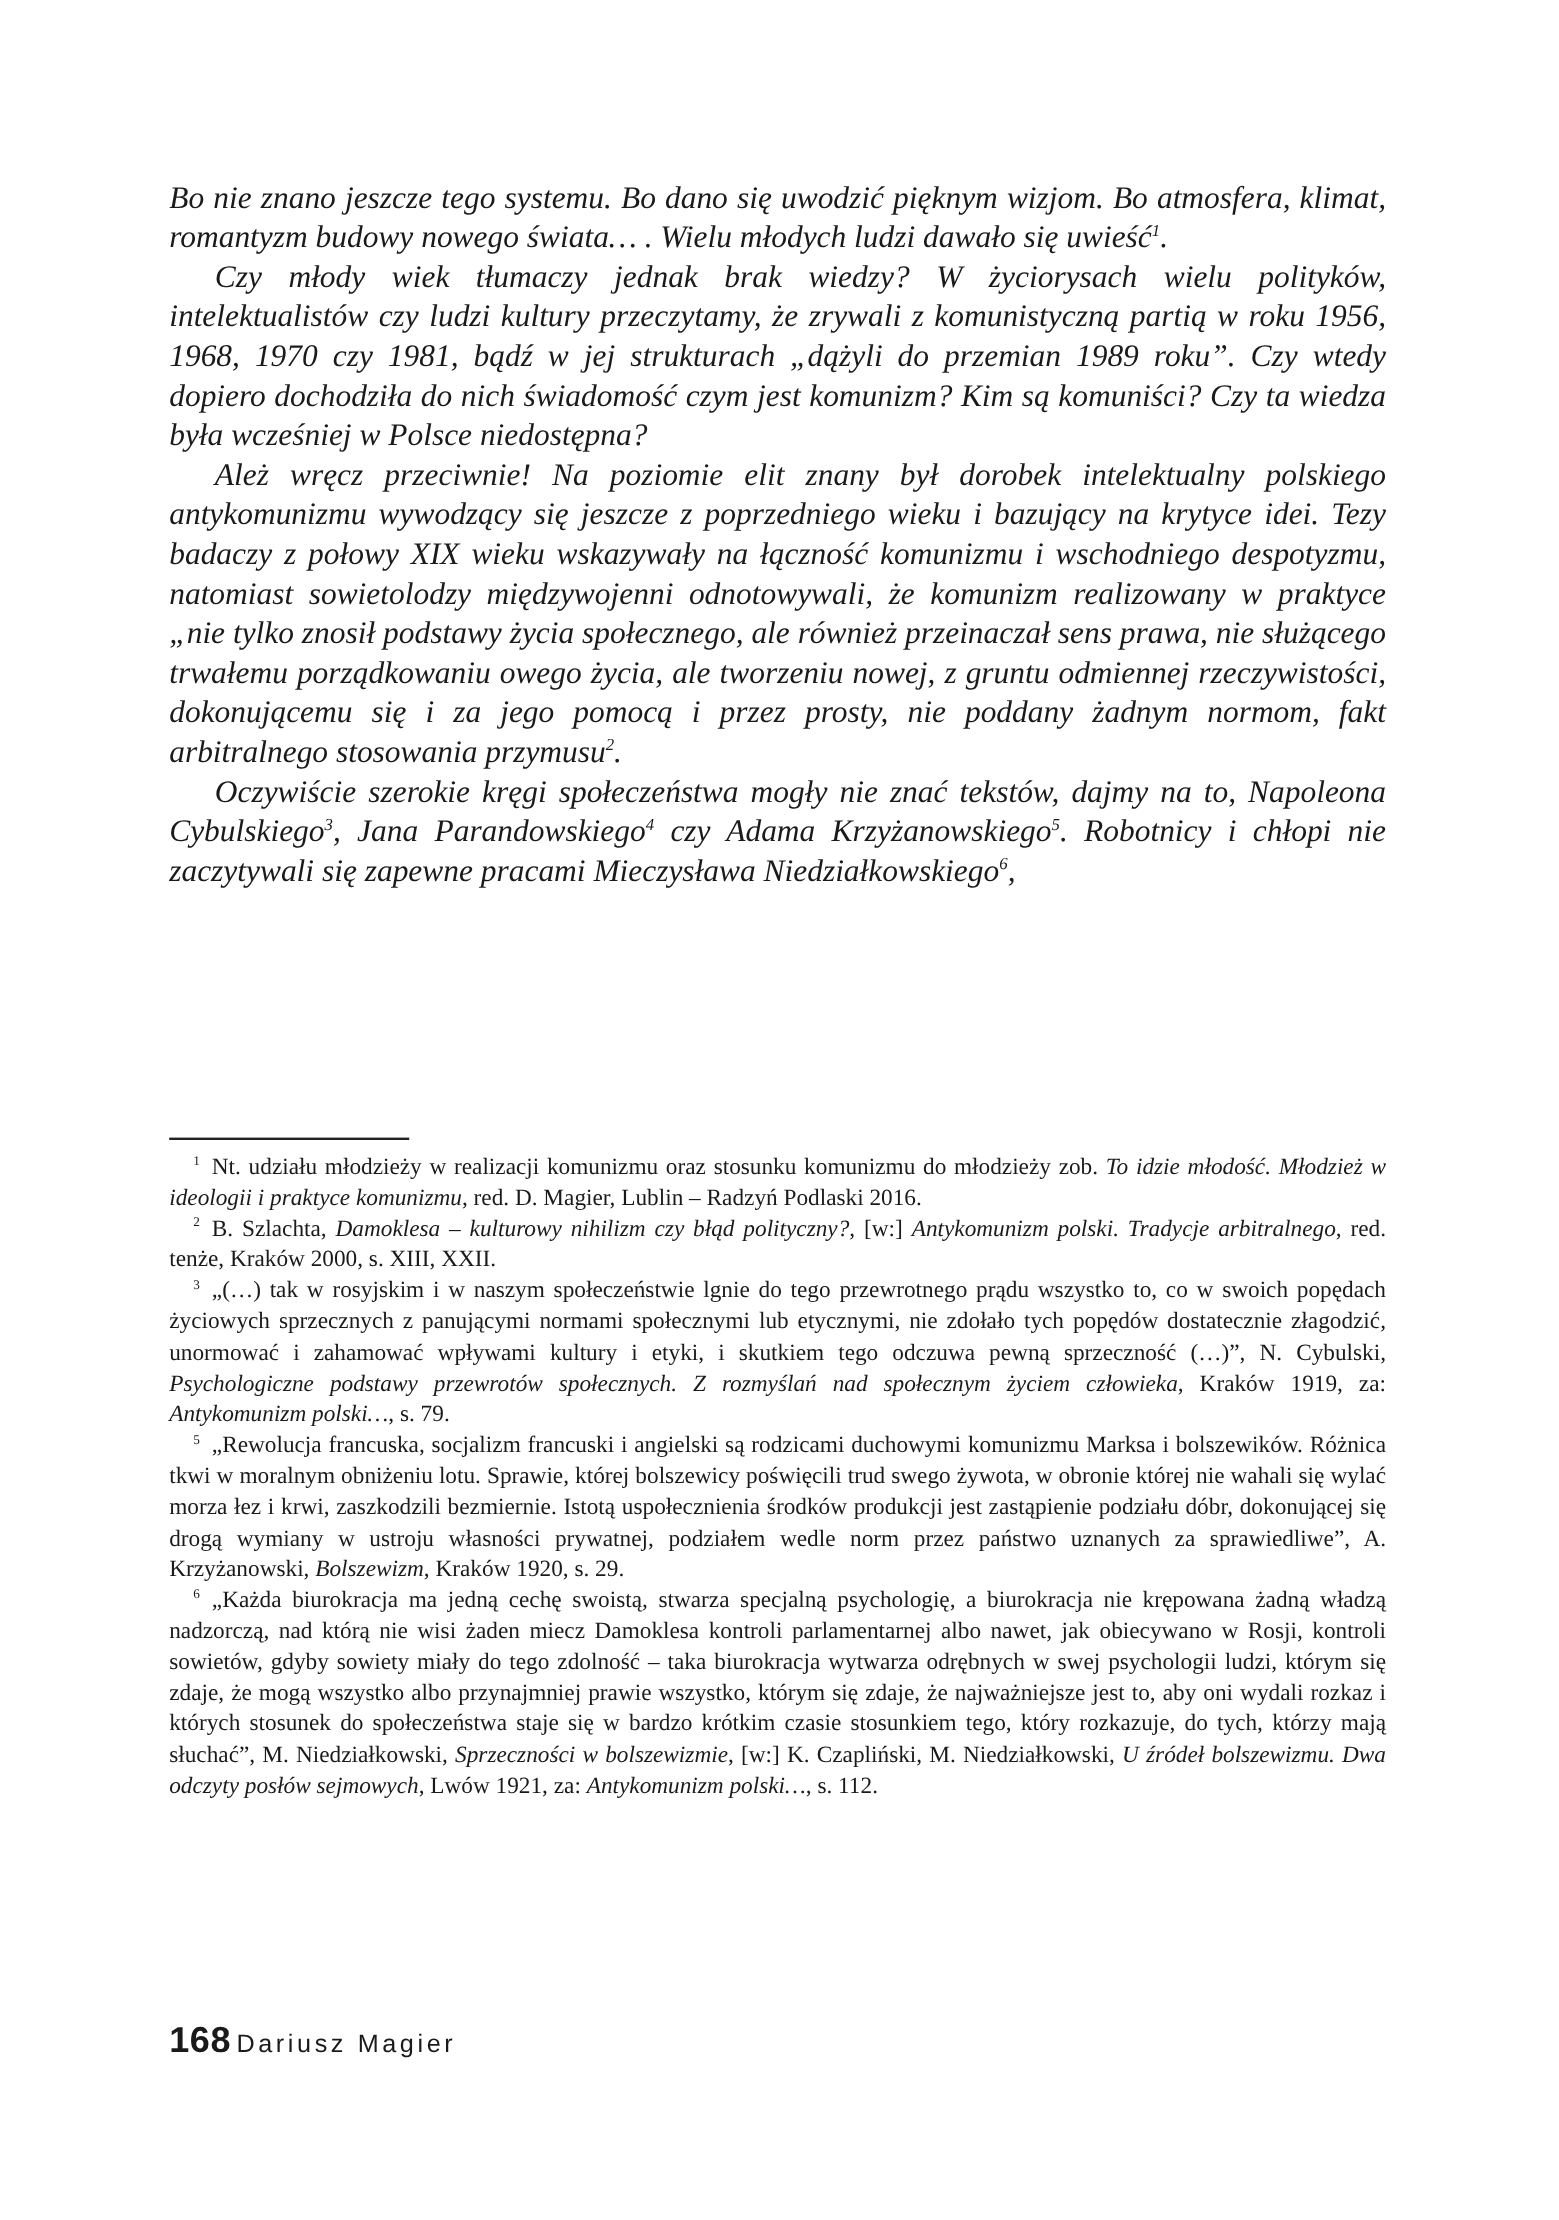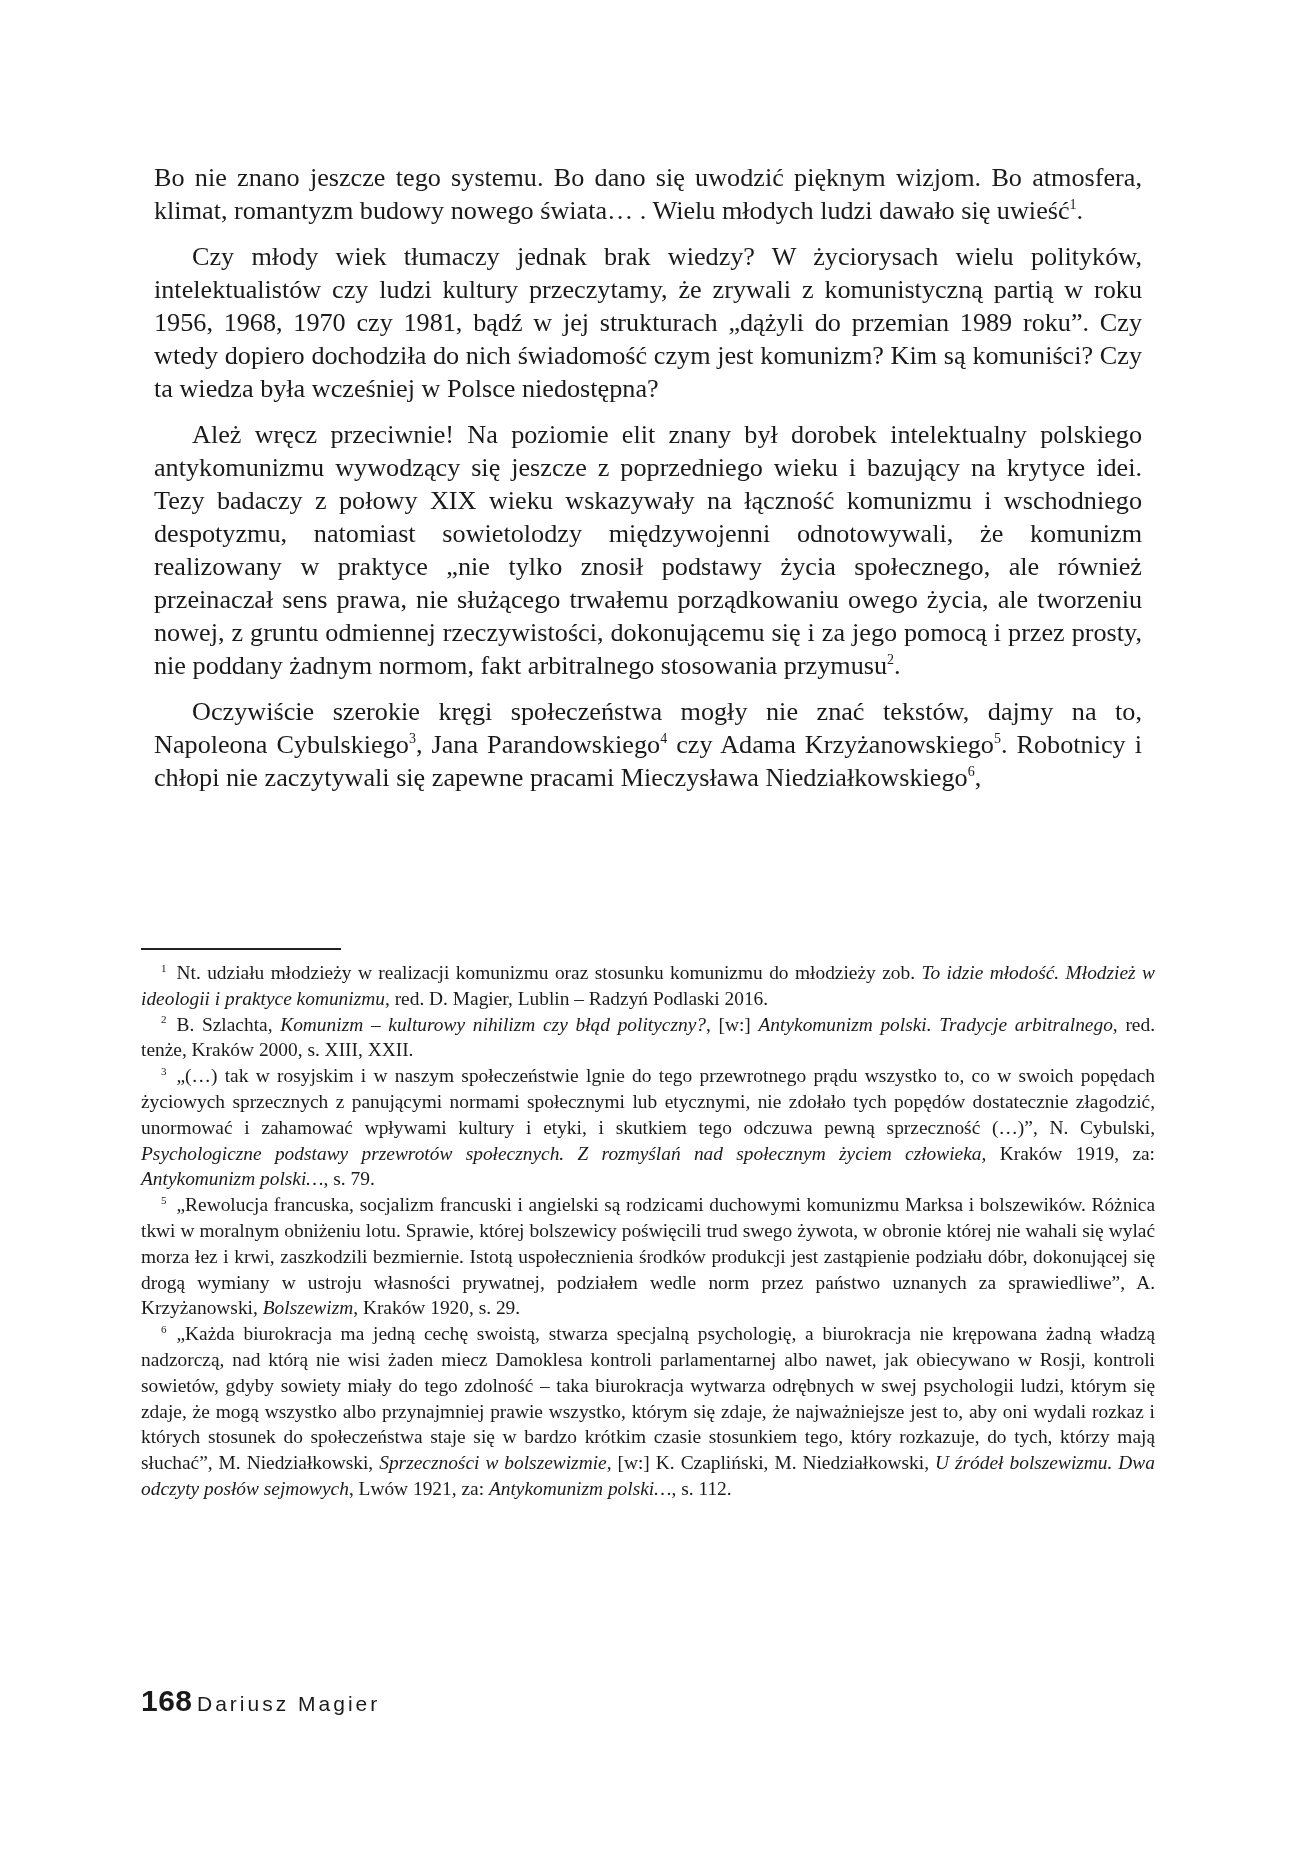--- a/index.html
+++ b/index.html
@@ -1,19 +1,19 @@
 <!DOCTYPE html>
 <html><head>
 <meta charset="utf-8">
 <style>
   html, body { margin: 0; padding: 0; background: #ffffff; }
   body { width: 1299px; height: 1850px; position: relative; overflow: hidden; color: #1a1a1a; }
   .page { position: absolute; left: 141px; top: 148px; width: 1014px; }
   .body-text { font-family: "Liberation Serif", "DejaVu Serif", serif; font-size: 26.2px; line-height: 33px; text-align: justify; }
-  .body-text p { margin: 13px; text-indent: 0; }
+  .body-text p { margin: 0; text-indent: 0; font-style: italic; }
   .body-text p.indent { text-indent: 38px; }
   sup.fn { font-size: 14px; line-height: 0; vertical-align: super; }
   .rule { position: absolute; left: 141px; top: 948px; width: 200px; border-top: 2.5px solid #222; }
   .footnotes { position: absolute; left: 141px; top: 960px; width: 1014px; font-family: "Liberation Serif", "DejaVu Serif", serif; font-size: 19.4px; line-height: 25.8px; text-align: justify; }
   .footnotes p { margin: 0; text-indent: 20px; }
   .footnotes .num { font-size: 11px; vertical-align: super; line-height: 0; margin-right: 10px; }
   .footer { position: absolute; left: 141px; top: 1684px; font-family: "Liberation Sans", "DejaVu Sans", sans-serif; }
   .page-number { font-weight: bold; font-size: 30px; letter-spacing: 0.5px; text-align: right; }
   .author { font-size: 21px; letter-spacing: 3px; }
   i { font-style: italic; }
@@ -25,21 +25,21 @@
     <p><span>Bo nie znano jeszcze tego systemu. Bo dano się uwodzić pięknym wizjom. Bo atmosfera, klimat, romantyzm budowy nowego świata… . Wielu młodych ludzi dawało się uwieść</span><sup class="fn">1</sup><span>.</span></p>
     <p class="indent"><span>Czy młody wiek tłumaczy jednak brak wiedzy? W życiorysach wielu polityków, intelektualistów czy ludzi kultury przeczytamy, że zrywali z komunistyczną partią w roku 1956, 1968, 1970 czy 1981, bądź w jej strukturach „dążyli do przemian 1989 roku”. Czy wtedy dopiero dochodziła do nich świadomość czym jest komunizm? Kim są komuniści? Czy ta wiedza była wcześniej w Polsce niedostępna?</span></p>
     <p class="indent"><span>Ależ wręcz przeciwnie! Na poziomie elit znany był dorobek intelektualny polskiego antykomunizmu wywodzący się jeszcze z poprzedniego wieku i bazujący na krytyce idei. Tezy badaczy z połowy XIX wieku wskazywały na łączność komunizmu i wschodniego despotyzmu, natomiast sowietolodzy międzywojenni odnotowywali, że komunizm realizowany w praktyce „nie tylko znosił podstawy życia społecznego, ale również przeinaczał sens prawa, nie służącego trwałemu porządkowaniu owego życia, ale tworzeniu nowej, z gruntu odmiennej rzeczywistości, dokonującemu się i za jego pomocą i przez prosty, nie poddany żadnym normom, fakt arbitralnego stosowania przymusu</span><sup class="fn">2</sup><span>.</span></p>
     <p class="indent"><span>Oczywiście szerokie kręgi społeczeństwa mogły nie znać tekstów, dajmy na to, Napoleona Cybulskiego</span><sup class="fn">3</sup><span>, Jana Parandowskiego</span><sup class="fn">4</sup><span> czy Adama Krzyżanowskiego</span><sup class="fn">5</sup><span>. Robotnicy i chłopi nie zaczytywali się zapewne pracami Mieczysława Niedziałkowskiego</span><sup class="fn">6</sup><span>,</span></p>
   </div>
 
 <div class="rule"></div>
 
 <div class="footnotes" id="footnotes">
     <p><span class="num">1</span><span>Nt. udziału młodzieży w realizacji komunizmu oraz stosunku komunizmu do młodzieży zob. </span><i>To idzie młodość. Młodzież w ideologii i praktyce komunizmu</i><span>, red. D. Magier, Lublin – Radzyń Podlaski 2016.</span></p>
-    <p><span class="num">2</span><span>B. Szlachta, </span><i>Komunizm – kulturowy nihilizm czy błąd polityczny?</i><span>, [w:] </span><i>Antykomunizm polski. Tradycje arbitralnego</i><span>, red. tenże, Kraków 2000, s. XIII, XXII.</span></p>
+    <p><span class="num">2</span><span>B. Szlachta, </span><i>Damoklesa – kulturowy nihilizm czy błąd polityczny?</i><span>, [w:] </span><i>Antykomunizm polski. Tradycje arbitralnego</i><span>, red. tenże, Kraków 2000, s. XIII, XXII.</span></p>
     <p><span class="num">3</span><span>„(…) tak w rosyjskim i w naszym społeczeństwie lgnie do tego przewrotnego prądu wszystko to, co w swoich popędach życiowych sprzecznych z panującymi normami społecznymi lub etycznymi, nie zdołało tych popędów dostatecznie złagodzić, unormować i zahamować wpływami kultury i etyki, i skutkiem tego odczuwa pewną sprzeczność (…)”, N. Cybulski, </span><i>Psychologiczne podstawy przewrotów społecznych. Z rozmyślań nad społecznym życiem człowieka</i><span>, Kraków 1919, za: </span><i>Antykomunizm polski…</i><span>, s. 79.</span></p>
     <p><span class="num">5</span><span>„Rewolucja francuska, socjalizm francuski i angielski są rodzicami duchowymi komunizmu Marksa i bolszewików. Różnica tkwi w moralnym obniżeniu lotu. Sprawie, której bolszewicy poświęcili trud swego żywota, w obronie której nie wahali się wylać morza łez i krwi, zaszkodzili bezmiernie. Istotą uspołecznienia środków produkcji jest zastąpienie podziału dóbr, dokonującej się drogą wymiany w ustroju własności prywatnej, podziałem wedle norm przez państwo uznanych za sprawiedliwe”, A. Krzyżanowski, </span><i>Bolszewizm</i><span>, Kraków 1920, s. 29.</span></p>
     <p><span class="num">6</span><span>„Każda biurokracja ma jedną cechę swoistą, stwarza specjalną psychologię, a biurokracja nie krępowana żadną władzą nadzorczą, nad którą nie wisi żaden miecz Damoklesa kontroli parlamentarnej albo nawet, jak obiecywano w Rosji, kontroli sowietów, gdyby sowiety miały do tego zdolność – taka biurokracja wytwarza odrębnych w swej psychologii ludzi, którym się zdaje, że mogą wszystko albo przynajmniej prawie wszystko, którym się zdaje, że najważniejsze jest to, aby oni wydali rozkaz i których stosunek do społeczeństwa staje się w bardzo krótkim czasie stosunkiem tego, który rozkazuje, do tych, którzy mają słuchać”, M. Niedziałkowski, </span><i>Sprzeczności w bolszewizmie</i><span>, [w:] K. Czapliński, M. Niedziałkowski, </span><i>U źródeł bolszewizmu. Dwa odczyty posłów sejmowych</i><span>, Lwów 1921, za: </span><i>Antykomunizm polski…</i><span>, s. 112.</span></p>
   </div>
 
 <div class="footer">
   <span class="page-number">168</span>
   <span class="author">Dariusz Magier</span>
 </div>
 

